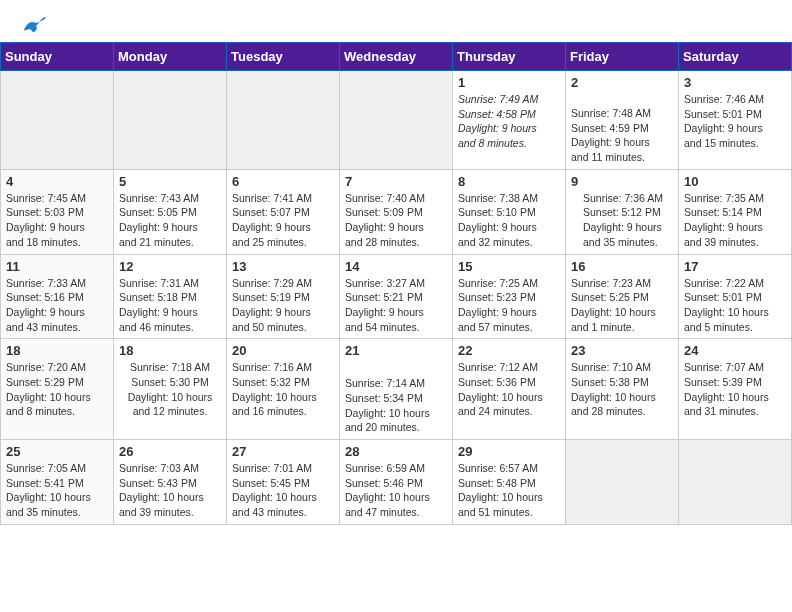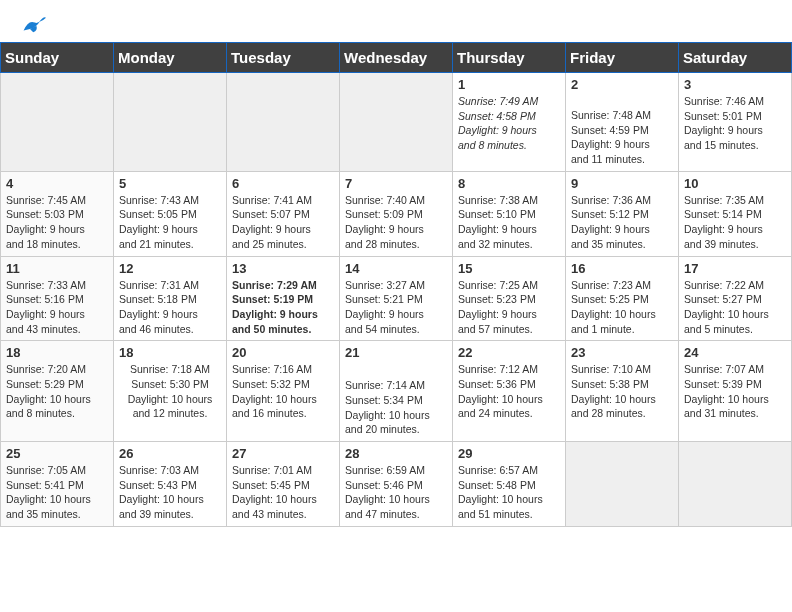--- a/index.html
+++ b/index.html
@@ -54,23 +54,23 @@
     .location {
       font-size: 16px;
       color: #555;
     }
     .calendar {
       width: 100%;
       border-collapse: collapse;
       margin: 0 0 0 0;
     }
     .calendar th {
-      background: #404040;
+      background: #4c1d95;
       color: #fff;
-      font-size: 15px;
+      font-size: 13px;
       font-weight: bold;
       padding: 6px 4px;
       text-align: left;
       border: 1px solid #1565c0;
     }
     .calendar td {
       border: 1px solid #ccc;
       vertical-align: top;
       padding: 4px 5px;
       width: 113px;
@@ -187,21 +187,21 @@
         </td>
         <td>
           <div class="day-number">8</div>
           <div class="day-info" style="white-space: pre-line;">Sunrise: 7:38 AM
 Sunset: 5:10 PM
 Daylight: 9 hours
 and 32 minutes.</div>
         </td>
         <td>
           <div class="day-number">9</div>
-          <div class="day-info" style="white-space: pre-line;">Sunrise: 7:36 AM
+          <div class="day-info" style="white-space: pre-line; margin-left: 12px;">Sunrise: 7:36 AM
 Sunset: 5:12 PM
 Daylight: 9 hours
 and 35 minutes.</div>
         </td>
         <td>
           <div class="day-number">10</div>
           <div class="day-info" style="white-space: pre-line;">Sunrise: 7:35 AM
 Sunset: 5:14 PM
 Daylight: 9 hours
 and 39 minutes.</div>
@@ -217,21 +217,21 @@
         </td>
         <td>
           <div class="day-number">12</div>
           <div class="day-info" style="white-space: pre-line;">Sunrise: 7:31 AM
 Sunset: 5:18 PM
 Daylight: 9 hours
 and 46 minutes.</div>
         </td>
         <td>
           <div class="day-number">13</div>
-          <div class="day-info" style="white-space: pre-line; font-weight: bold;">Sunrise: 7:29 AM
+          <div class="day-info" style="white-space: pre-line;">Sunrise: 7:29 AM
 Sunset: 5:19 PM
 Daylight: 9 hours
 and 50 minutes.</div>
         </td>
         <td>
           <div class="day-number">14</div>
           <div class="day-info" style="white-space: pre-line;">Sunrise: 3:27 AM
 Sunset: 5:21 PM
 Daylight: 9 hours
 and 54 minutes.</div>
@@ -246,21 +246,21 @@
         <td>
           <div class="day-number">16</div>
           <div class="day-info" style="white-space: pre-line;">Sunrise: 7:23 AM
 Sunset: 5:25 PM
 Daylight: 10 hours
 and 1 minute.</div>
         </td>
         <td>
           <div class="day-number">17</div>
           <div class="day-info" style="white-space: pre-line;">Sunrise: 7:22 AM
-Sunset: 5:27 PM
+Sunset: 5:01 PM
 Daylight: 10 hours
 and 5 minutes.</div>
         </td>
       </tr>
       <tr>
         <td>
           <div class="day-number">18</div>
           <div class="day-info" style="white-space: pre-line;">Sunrise: 7:20 AM
 Sunset: 5:29 PM
 Daylight: 10 hours

